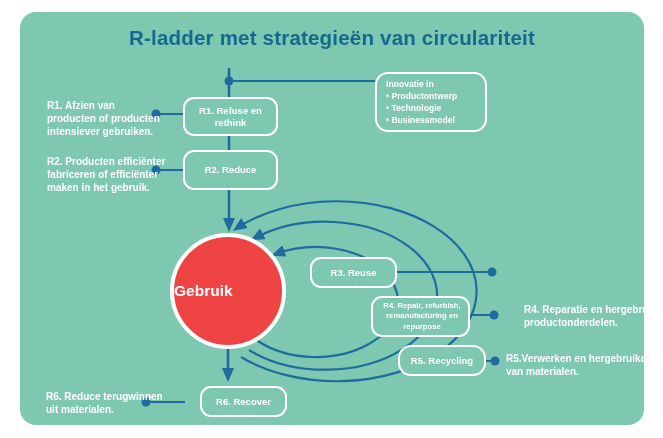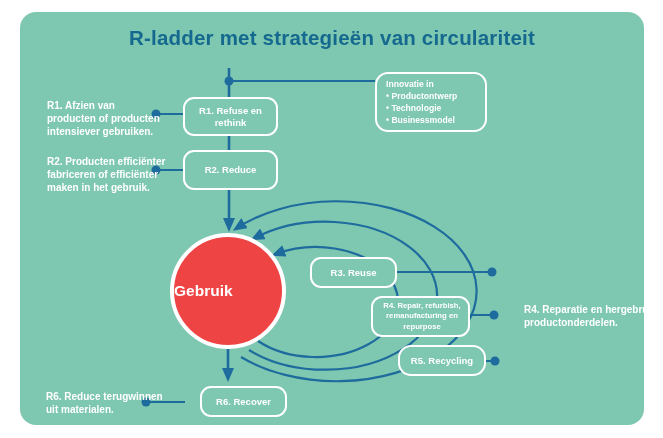--- a/index.html
+++ b/index.html
@@ -133,15 +133,16 @@
     <span class="inn-line">• Businessmodel</span>
   </div>
 
   <div class="circle">
     <span>Gebruik</span>
   </div>
 
   <div class="note note-r1">R1. Afzien van producten of producten intensiever gebruiken.</div>
   <div class="note note-r2">R2. Producten efficiënter fabriceren of efficiënter maken in het gebruik.</div>
   <div class="note note-r4">R4. Reparatie en hergebruik van productonderdelen.</div>
+  <div class="note note-r5">R5.Verwerken en hergebruiken van materialen.</div>
   <div class="note note-r6">R6. Reduce terugwinnen uit materialen.</div>
 
 </div>
 
 </body></html>

